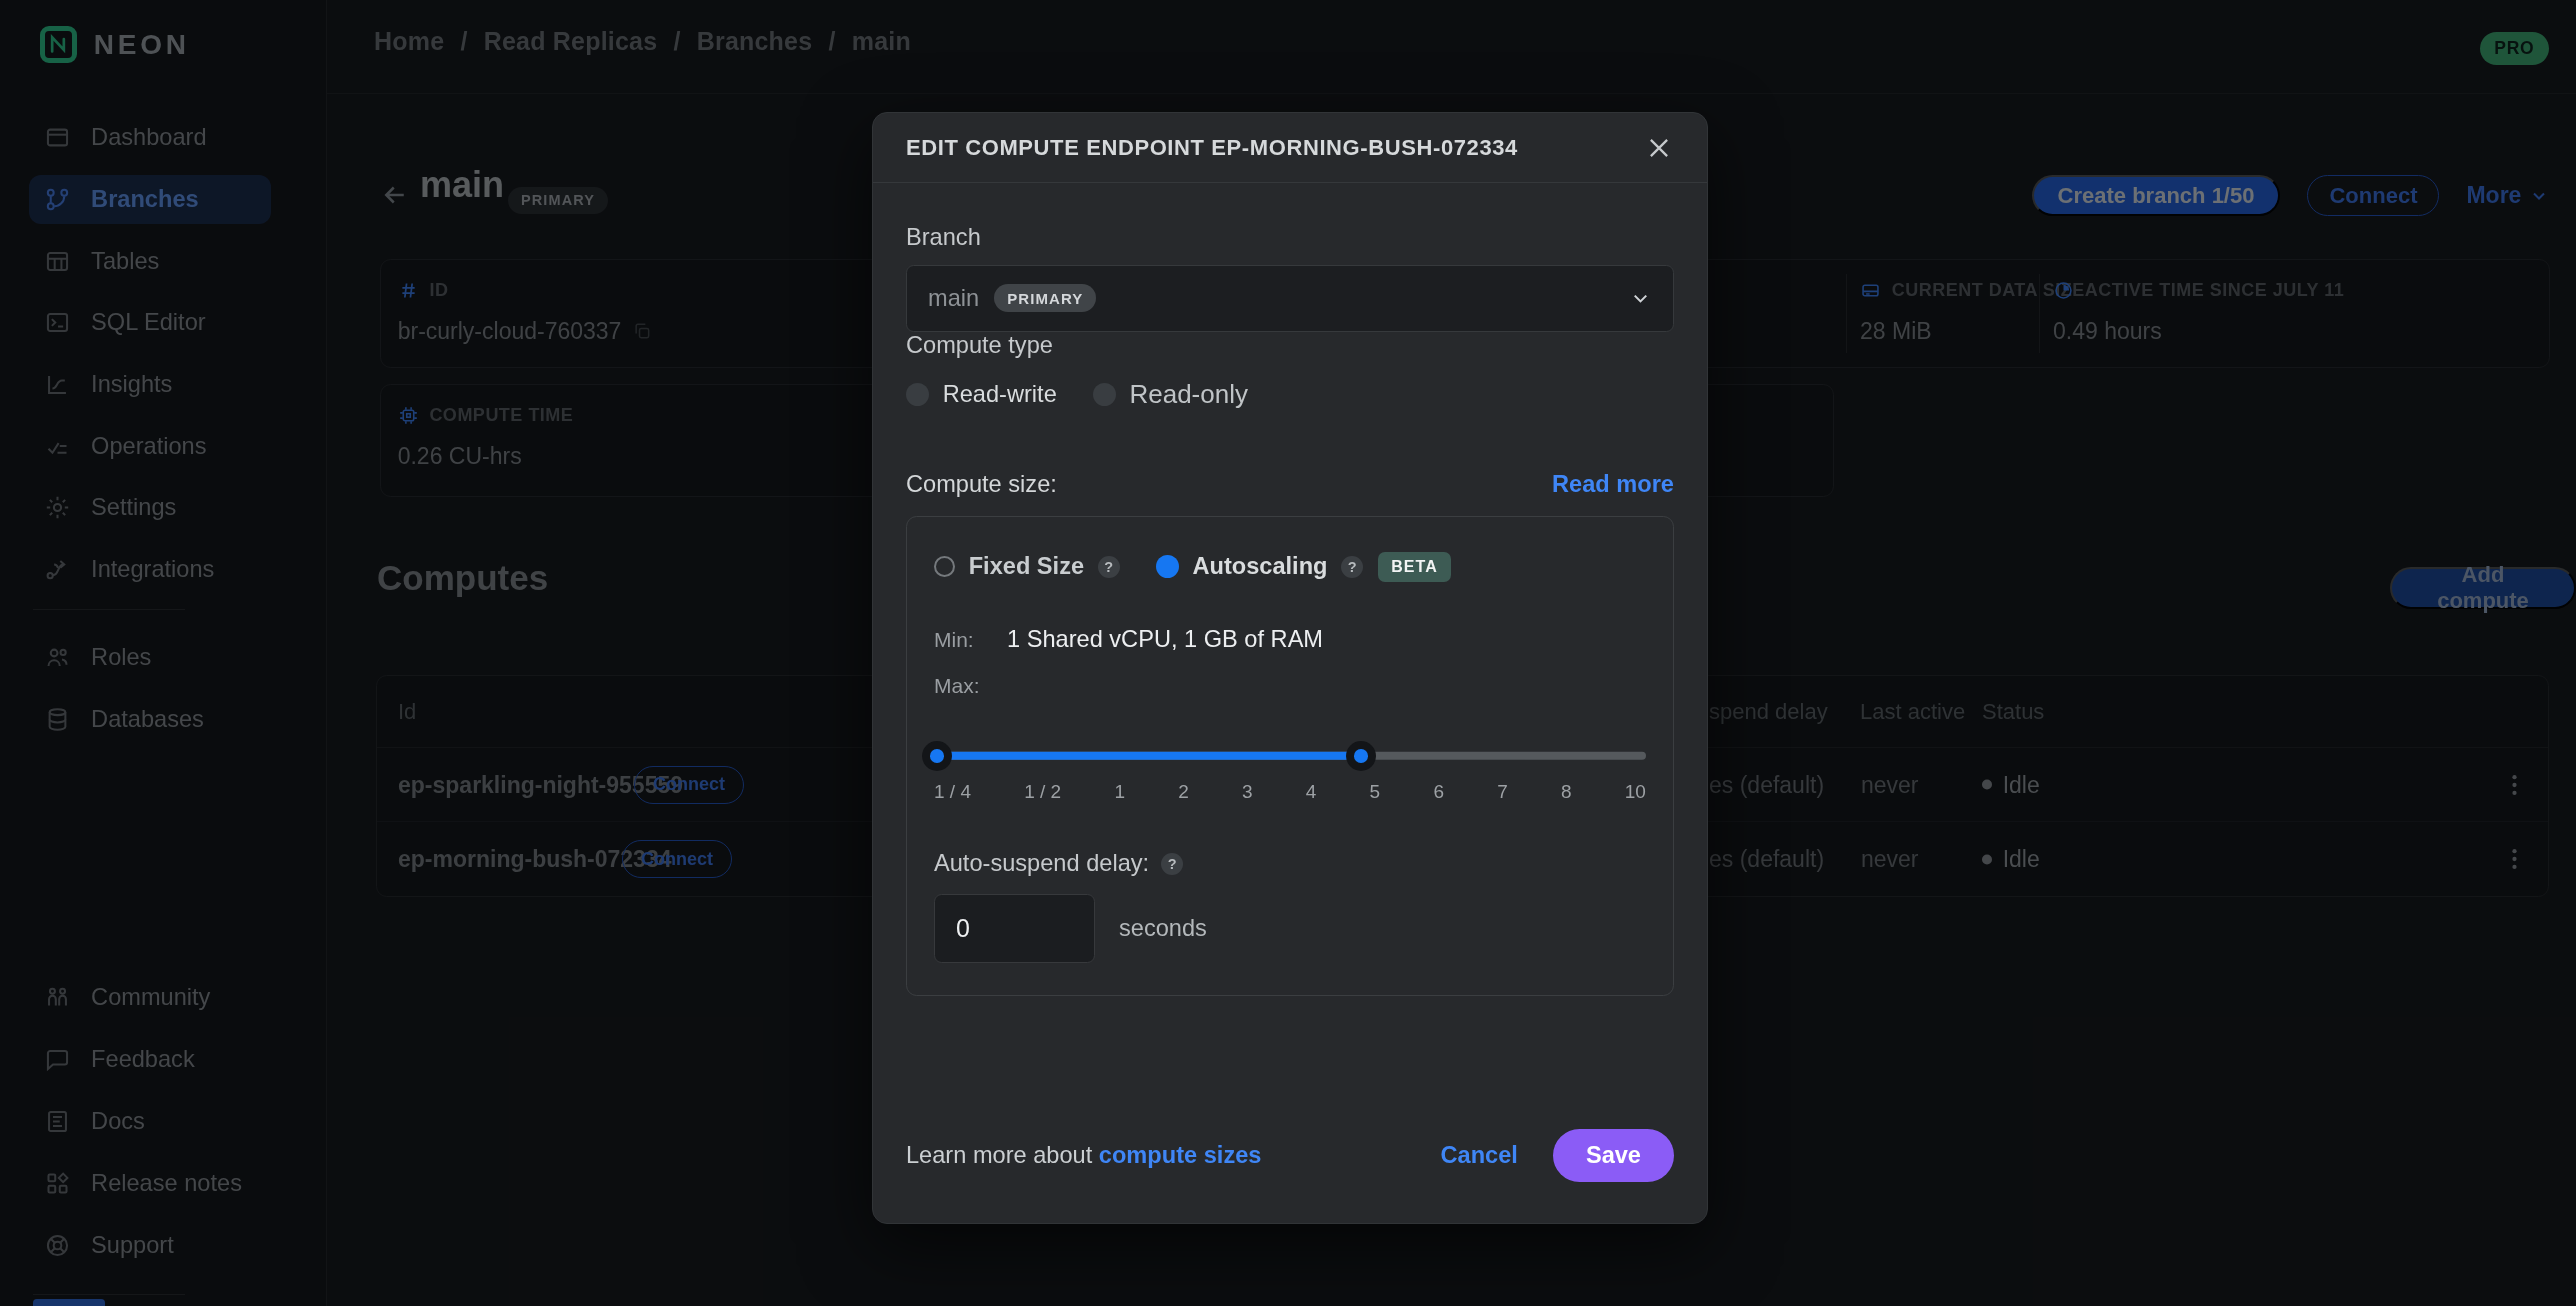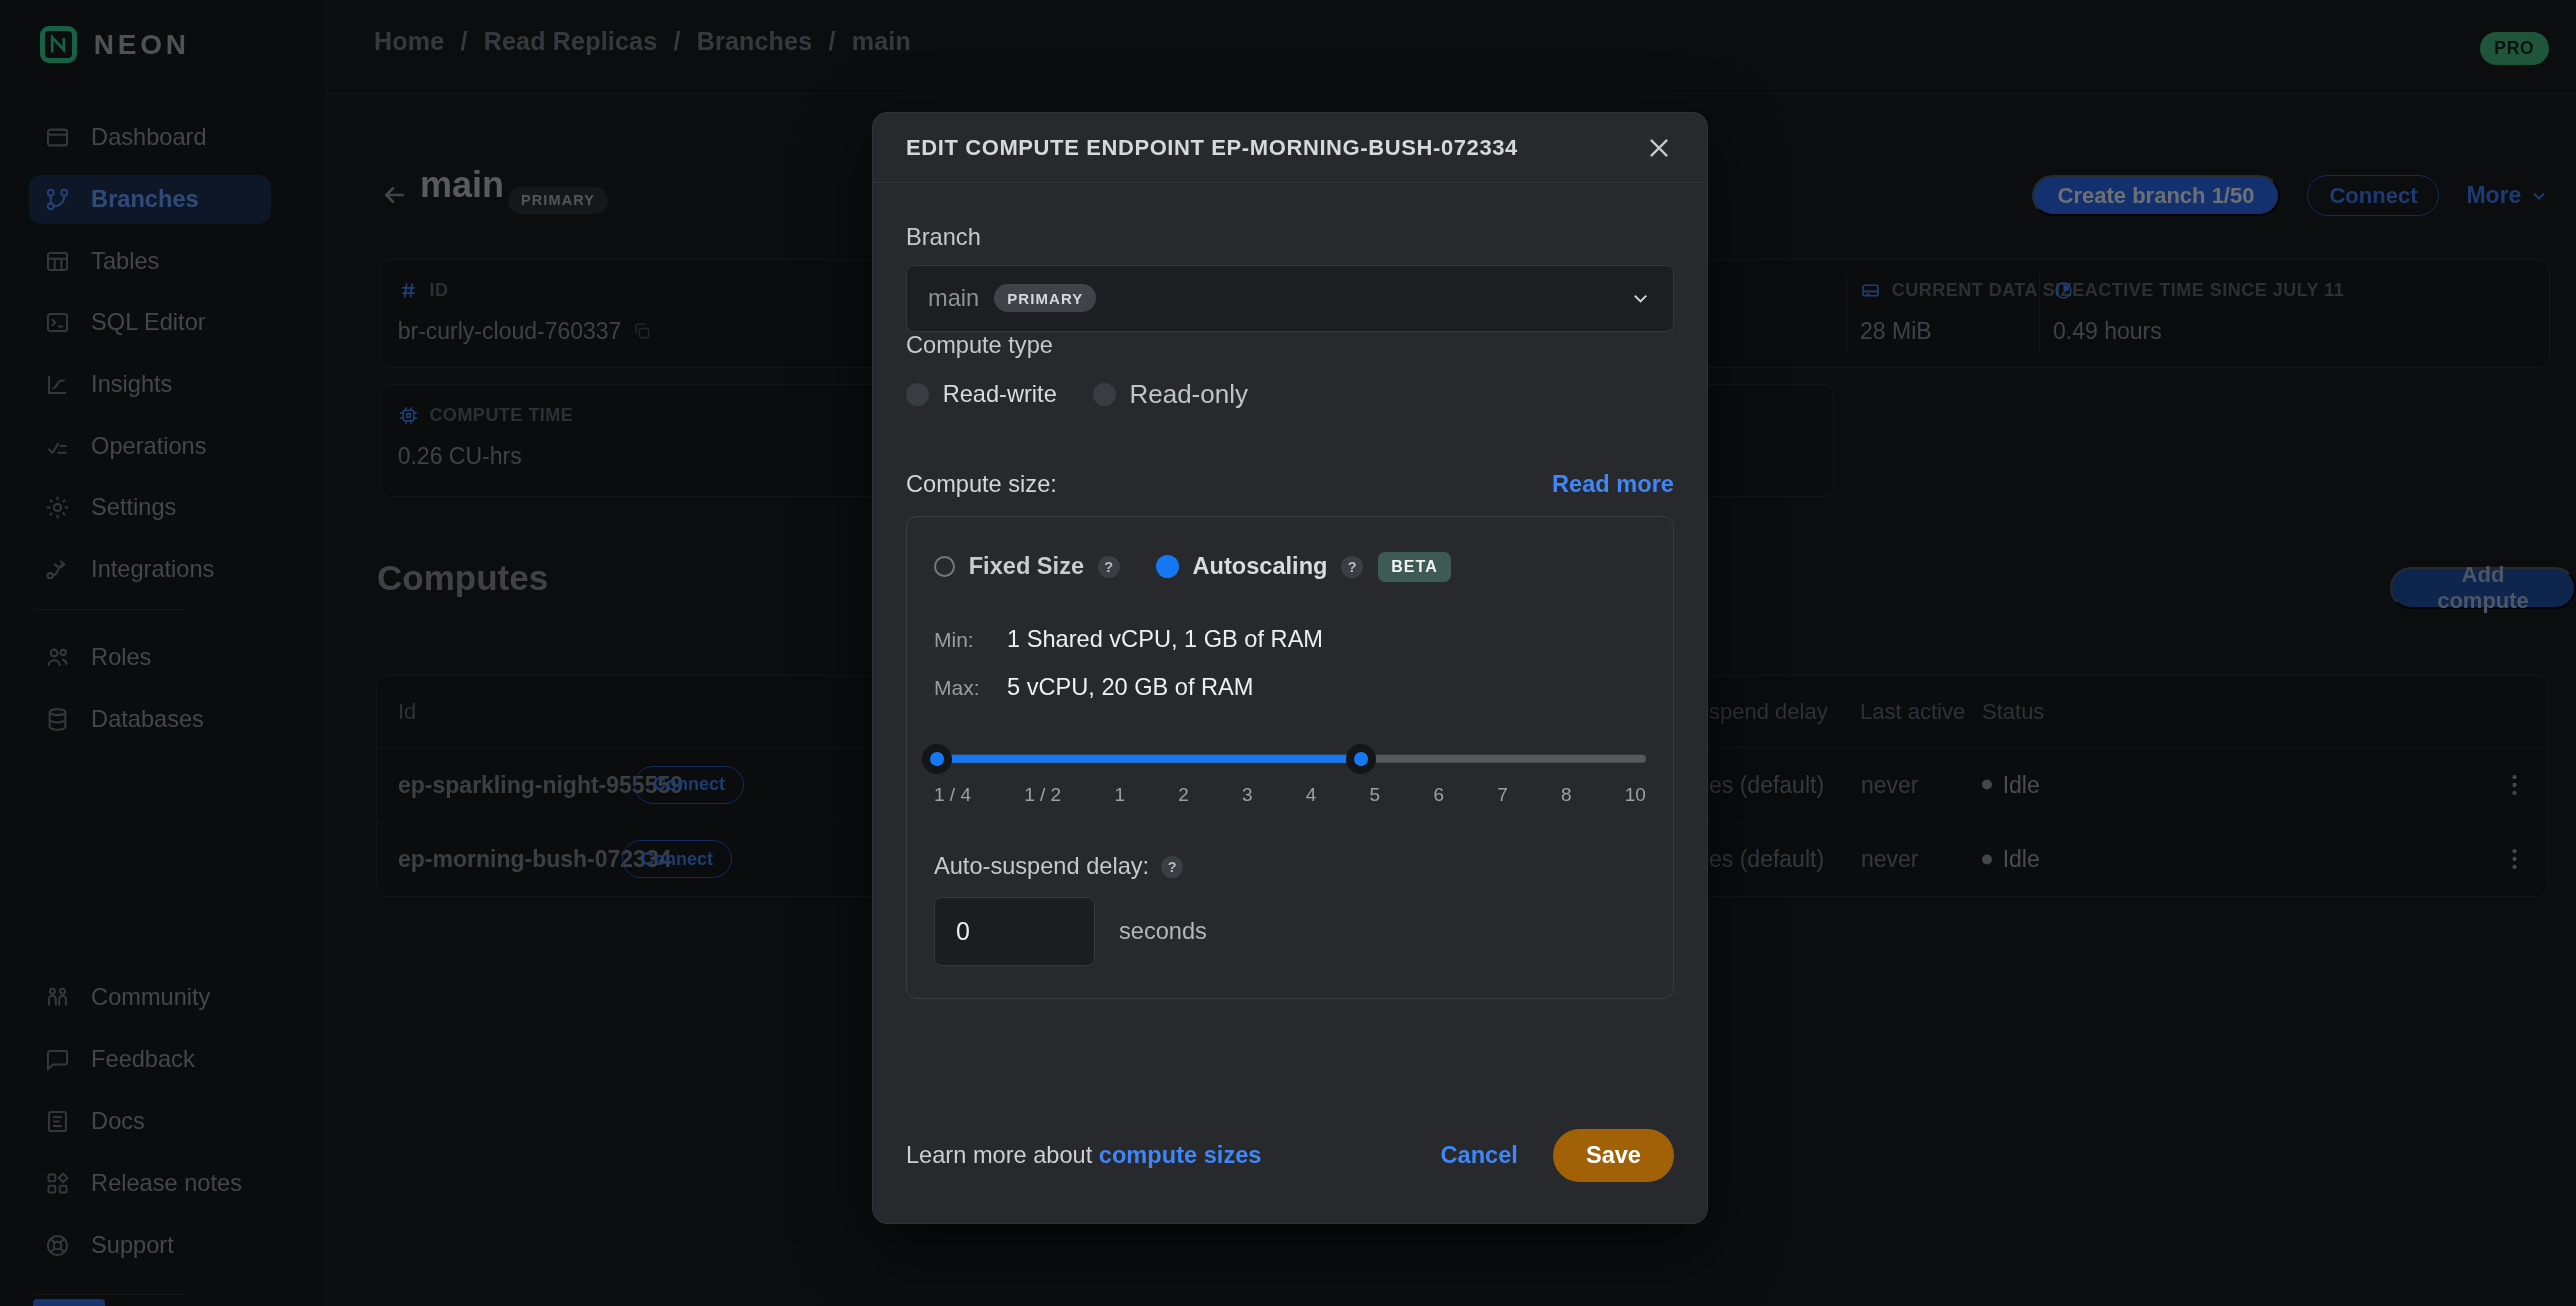--- a/index.html
+++ b/index.html
@@ -132,21 +132,21 @@
   .asd-input { width:161px; height:69px; background:#1b1d20; border:0.8px solid #37393c;
     border-radius:7.6px; color:#eef0f2; font-size:25px; padding:0 21px; outline:none;
     font-family:"Liberation Sans","DejaVu Sans",sans-serif; }
   .seconds { margin-left:24px; font-size:23.6px; color:#b4b8bb; }
   .modal-footer { margin-top:auto; padding:0 33px 41px; display:flex; align-items:center; }
   .learn { font-size:23.6px; color:#cbcfd2; }
   .learn a { color:#3f86f6; font-weight:700; text-decoration:none; cursor:pointer; }
   .cancel-btn { margin-left:auto; font-size:23.6px; font-weight:600; color:#3f86f6;
     background:none; border:none; cursor:pointer; font-family:inherit; }
   .save-btn { margin-left:35px; height:53px; padding:0 33px; border-radius:760px;
-    background:#a16207; color:#fff; font-size:23.6px; font-weight:700; border:none;
+    background:#8b5cf6; color:#fff; font-size:23.6px; font-weight:700; border:none;
     cursor:pointer; font-family:inherit; }
   svg { display:block; }
 </style>
 </head>
 <body>
 
 <div class="screen">
 
   <aside class="sidebar">
     <div class="logo">
@@ -517,21 +517,20 @@
             <span class="opt-label-sel">Autoscaling</span>
             <span class="help-badge">?</span>
           </div>
           <span class="beta-badge">BETA</span>
         </div>
 
         <div class="minmax">
           <span class="mm-label">Min:</span>
           <span class="mm-value">1 Shared vCPU, 1 GB of RAM</span>
           <span class="mm-label">Max:</span>
-          <span class="mm-value">5 vCPU, 20 GB of RAM</span>
         </div>
 
         <div class="slider">
           <div class="track"></div>
           <div class="track-fill"></div>
           <div class="handle" style="left:0.4%"></div>
           <div class="handle" style="left:60%"></div>
         </div>
         <div class="ticks">
           <span>1 / 4</span>

